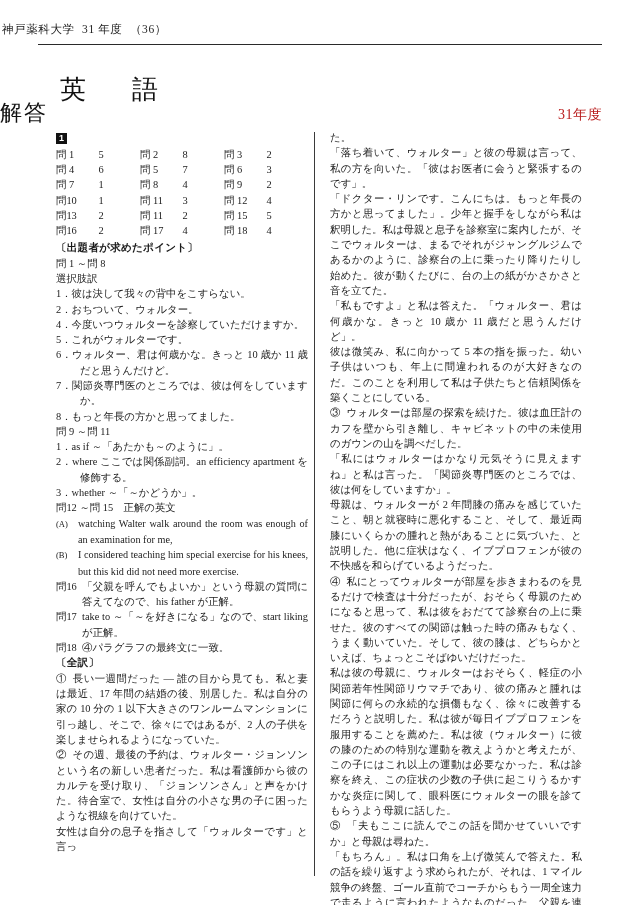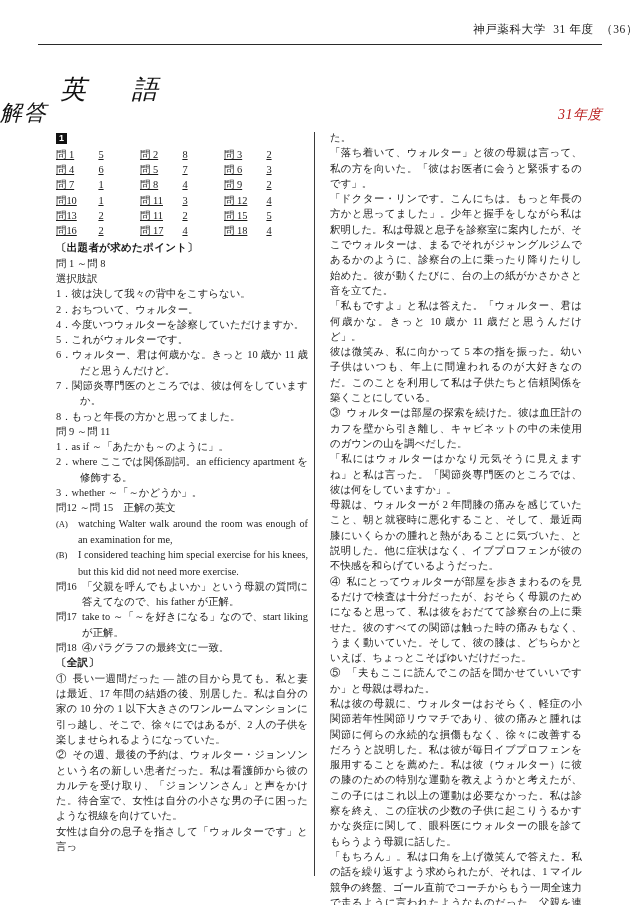--- a/index.html
+++ b/index.html
@@ -21,21 +21,21 @@
     position: relative;
     box-sizing: border-box;
   }
 
   
   .runhead {
     position: absolute;
     top: 22px;
     left: 0;
     width: 640px;
-    text-align: right;
+    text-align: left;
     font-size: 11.5px;
     letter-spacing: 0.6px;
     color: #1b1b1b;
   }
   .runhead .seg { margin: 0 2px; }
   .rule-top {
     position: absolute;
     top: 44px;
     left: 38px;
     width: 564px;
@@ -43,21 +43,20 @@
     border-top: 1.6px solid #2a2a2a;
   }
 
   
   .title-area {
     position: absolute;
     top: 72px;
     left: 0;
     width: 640px;
     height: 58px;
-    font-style: italic;
   }
   .subject {
     position: absolute;
     left: 60px;
     top: 0px;
     font-size: 26px;
     letter-spacing: 10px;
     color: #111;
   }
   .kaito {
@@ -133,21 +132,20 @@
   .ans-grid {
     margin: 1px 0 2px 0;
     border-collapse: collapse;
   }
   .ans-grid td {
     font-size: 10.4px;
     line-height: 15.2px;
     padding: 0;
     white-space: nowrap;
     vertical-align: baseline;
-    text-decoration: underline;
   }
   .ans-grid td.lbl { width: 34px; }
   .ans-grid td.val { width: 22px; text-align: center; }
   .ans-grid td.gap { width: 28px; }
 
   
   .line { margin: 0; }
   .opt {
     margin: 0;
     padding-left: 24px;
@@ -312,20 +310,20 @@
       <div>
           <div class="para"><span>た。</span></div>
           <div class="para"><span>「落ち着いて、ウォルター」と彼の母親は言って、私の方を向いた。「彼はお医者に会うと緊張するのです」。</span></div>
           <div class="para"><span>「ドクター・リンです。こんにちは。もっと年長の方かと思ってました」。少年と握手をしながら私は釈明した。私は母親と息子を診察室に案内したが、そこでウォルターは、まるでそれがジャングルジムであるかのように、診察台の上に乗ったり降りたりし始めた。彼が動くたびに、台の上の紙がかさかさと音を立てた。</span></div>
           <div class="para"><span>「私もですよ」と私は答えた。「ウォルター、君は何歳かな。きっと 10 歳か 11 歳だと思うんだけど」。</span></div>
           <div class="para"><span>彼は微笑み、私に向かって 5 本の指を振った。幼い子供はいつも、年上に間違われるのが大好きなのだ。このことを利用して私は子供たちと信頼関係を築くことにしている。</span></div>
           <div class="para"><span class="pnum circnum">③</span><span>ウォルターは部屋の探索を続けた。彼は血圧計のカフを壁から引き離し、キャビネットの中の未使用のガウンの山を調べだした。</span></div>
           <div class="para"><span>「私にはウォルターはかなり元気そうに見えますね」と私は言った。「関節炎専門医のところでは、彼は何をしていますか」。</span></div>
           <div class="para"><span>母親は、ウォルターが 2 年間膝の痛みを感じていたこと、朝と就寝時に悪化すること、そして、最近両膝にいくらかの腫れと熱があることに気づいた、と説明した。他に症状はなく、イブプロフェンが彼の不快感を和らげているようだった。</span></div>
           <div class="para"><span class="pnum circnum">④</span><span>私にとってウォルターが部屋を歩きまわるのを見るだけで検査は十分だったが、おそらく母親のためになると思って、私は彼をおだてて診察台の上に乗せた。彼のすべての関節は触った時の痛みもなく、うまく動いていた。そして、彼の膝は、どちらかといえば、ちょっとこそばゆいだけだった。</span></div>
+          <div class="para"><span>私は彼の母親に、ウォルターはおそらく、軽症の小関節若年性関節リウマチであり、彼の痛みと腫れは関節に何らの永続的な損傷もなく、徐々に改善するだろうと説明した。私は彼が毎日イブプロフェンを服用することを薦めた。私は彼（ウォルター）に彼の膝のための特別な運動を教えようかと考えたが、この子にはこれ以上の運動は必要なかった。私は診察を終え、この症状の少数の子供に起こりうるかすかな炎症に関して、眼科医にウォルターの眼を診てもらうよう母親に話した。</span></div>
           <div class="para"><span class="pnum circnum">⑤</span><span>「夫もここに読んでこの話を聞かせていいですか」と母親は尋ねた。</span></div>
-          <div class="para"><span>私は彼の母親に、ウォルターはおそらく、軽症の小関節若年性関節リウマチであり、彼の痛みと腫れは関節に何らの永続的な損傷もなく、徐々に改善するだろうと説明した。私は彼が毎日イブプロフェンを服用することを薦めた。私は彼（ウォルター）に彼の膝のための特別な運動を教えようかと考えたが、この子にはこれ以上の運動は必要なかった。私は診察を終え、この症状の少数の子供に起こりうるかすかな炎症に関して、眼科医にウォルターの眼を診てもらうよう母親に話した。</span></div>
           <div class="para"><span>「もちろん」。私は口角を上げ微笑んで答えた。私の話を繰り返すよう求められたが、それは、1 マイル競争の終盤、ゴール直前でコーチからもう一周全速力で走るように言われたようなものだった。父親を連れてくるよう、私はウォルターを待合室に呼びにやらせた。</span></div>
         </div>
     </div>
 
   </div>
 </div>
 
 </body></html>

